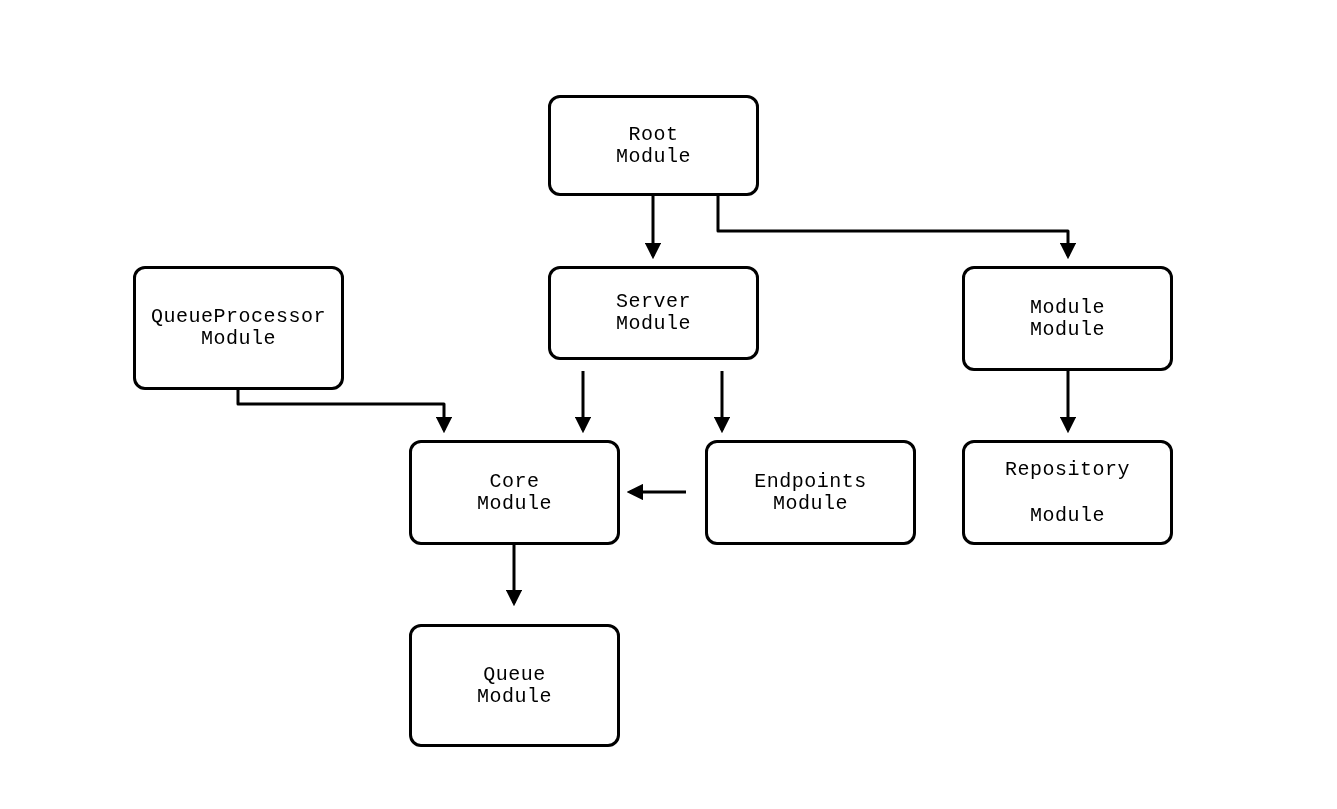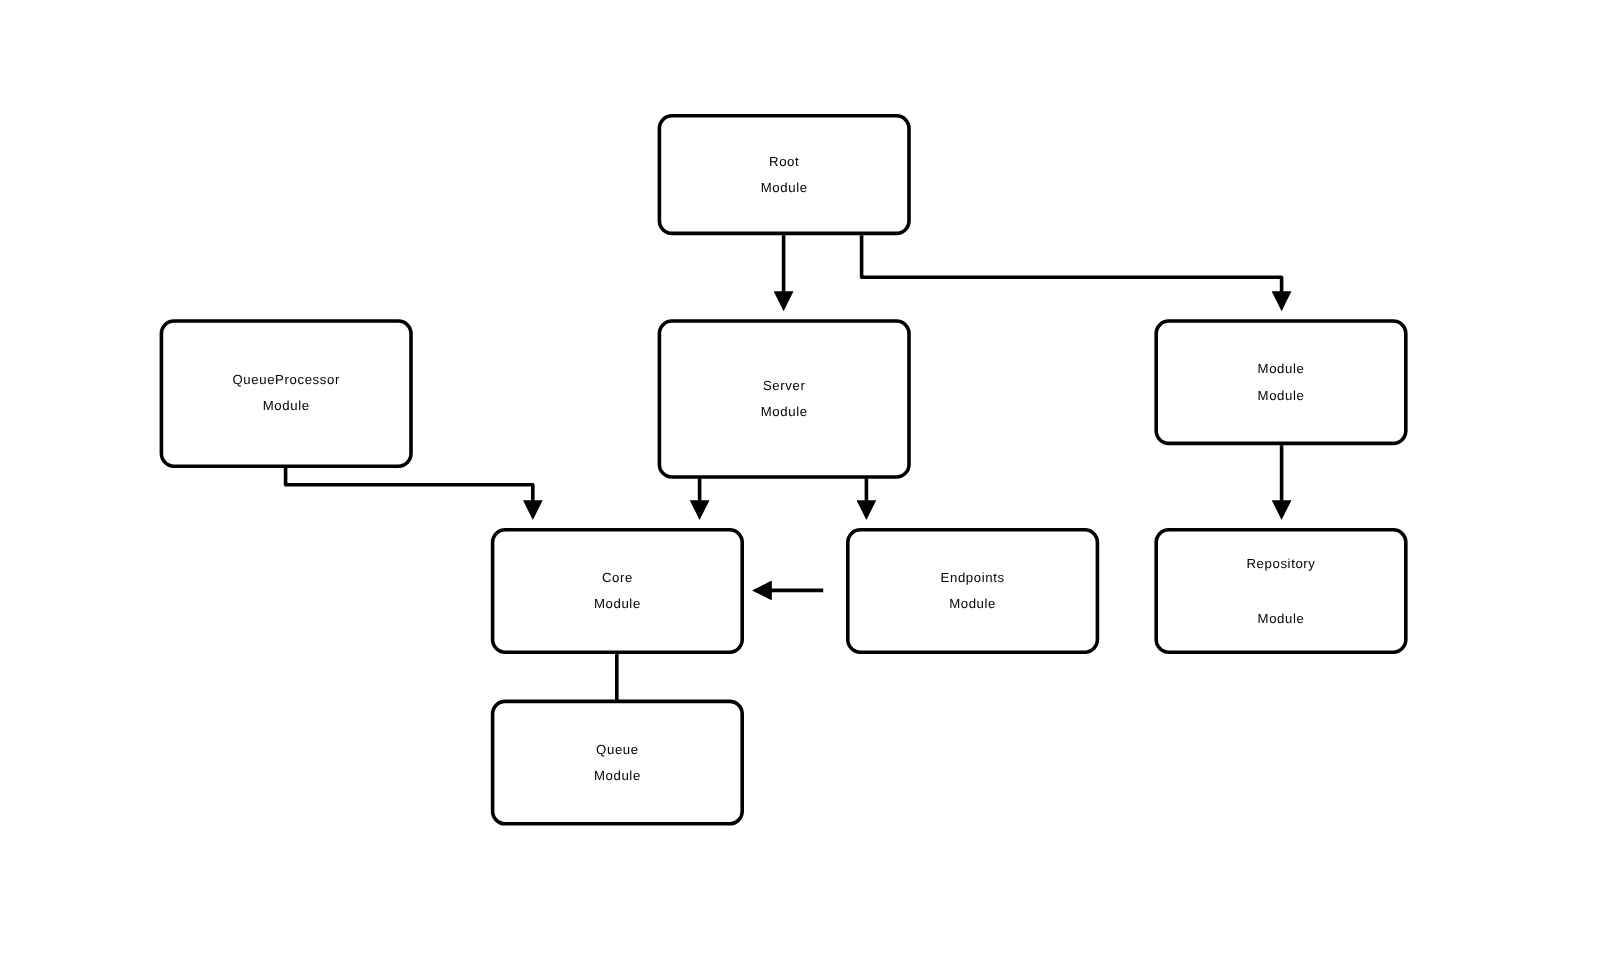--- a/index.html
+++ b/index.html
@@ -31,22 +31,22 @@
     background: #ffffff;
     border: 3px solid #000000;
     border-radius: 12px;
     display: flex;
     flex-direction: column;
     align-items: center;
     justify-content: center;
     z-index: 2;
   }
   .node-line {
-    font-family: Liberation Sans, sans-serif;
-    font-size: 11px;
+    font-family: Liberation Mono, monospace;
+    font-size: 20px;
     line-height: 22px;
     color: #000000;
     letter-spacing: 0.5px;
     white-space: pre;
   }
 </style>
 </head>
 <body>
 
 <div id="diagram">
@@ -94,21 +94,21 @@
   <div class="node" style="left:548px; top:95px; width:211px; height:101px;">
     <div class="node-line">Root</div>
     <div class="node-line">Module</div>
   </div>
 
   <div class="node" style="left:133px; top:266px; width:211px; height:124px;">
     <div class="node-line">QueueProcessor</div>
     <div class="node-line">Module</div>
   </div>
 
-  <div class="node" style="left:548px; top:266px; width:211px; height:133px;">
+  <div class="node" style="left:548px; top:266px; width:211px; height:94px;">
     <div class="node-line">Server</div>
     <div class="node-line">Module</div>
   </div>
 
   <div class="node" style="left:962px; top:266px; width:211px; height:105px;">
     <div class="node-line">Module</div>
     <div class="node-line">Module</div>
   </div>
 
   <div class="node" style="left:409px; top:440px; width:211px; height:105px;text-align:center;">
@@ -119,18 +119,18 @@
   <div class="node" style="left:686px; top:440px; width:211px; height:105px;margin-left:19px;">
     <div class="node-line">Endpoints</div>
     <div class="node-line">Module</div>
   </div>
 
   <div class="node" style="left:962px; top:440px; width:211px; height:105px;gap:24px;">
     <div class="node-line">Repository</div>
     <div class="node-line">Module</div>
   </div>
 
-  <div class="node" style="left:409px; top:583px; width:211px; height:105px;justify-content:center;">
+  <div class="node" style="left:409px; top:624px; width:211px; height:123px;justify-content:center;">
     <div class="node-line">Queue</div>
     <div class="node-line">Module</div>
   </div>
 
 </div>
 
 </body></html>

